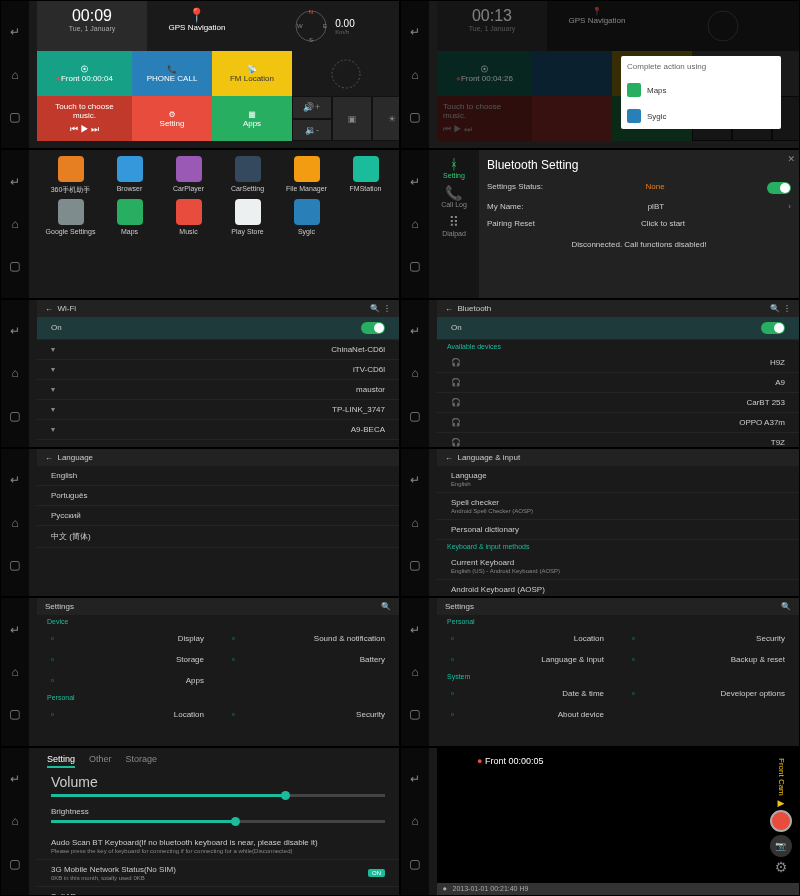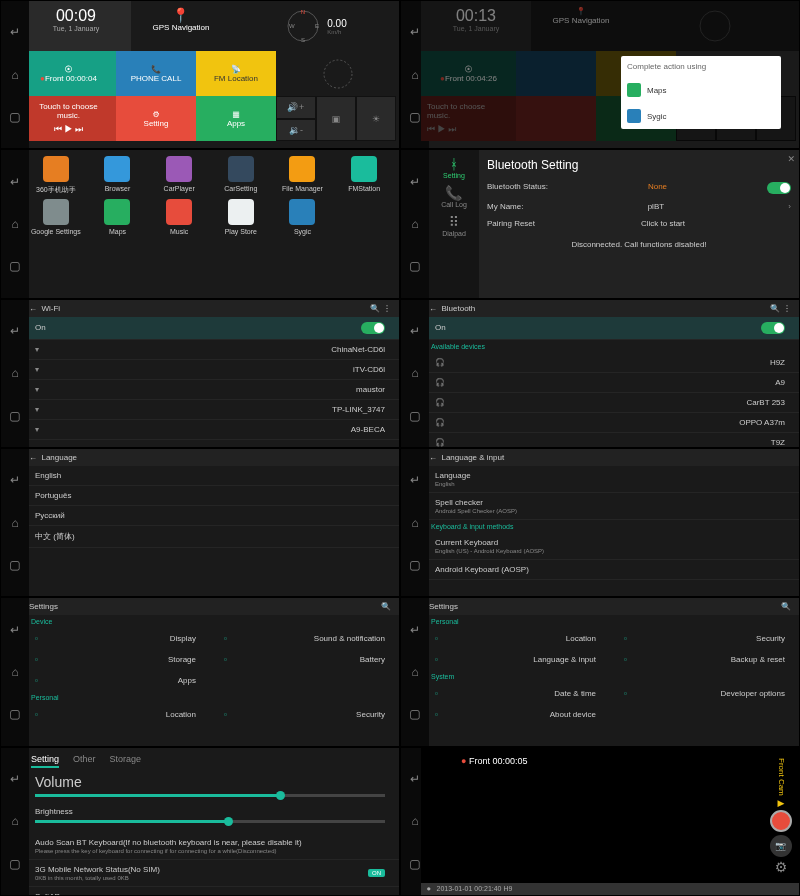--- a/index.html
+++ b/index.html
@@ -1,21 +1,21 @@
 <!DOCTYPE html>
 <html><head>
 <meta charset="utf-8">
 <style>
 *{margin:0;padding:0;box-sizing:border-box;font-family:Arial,sans-serif}
 body{background:#000;color:#ccc;font-size:9px;width:800px;height:896px;overflow:hidden}
 .grid{display:grid;grid-template-columns:1fr 1fr;grid-template-rows:repeat(6,1fr);width:800px;height:896px}
 .panel{position:relative;border:1px solid #000;overflow:hidden;background:#1a1a1a}
 .navrail{position:absolute;left:0;top:0;bottom:0;width:28px;background:#0a0a0a;display:flex;flex-direction:column;justify-content:space-around;align-items:center;padding:10px 0}
 .navrail div{color:#888;font-size:12px}
-.content{margin-left:20px;height:100%}
+.content{margin-left:36px;height:100%}
 
 .dash-top{display:grid;grid-template-columns:110px 100px 1fr;height:50px}
 .clock{background:#2a2a2a;padding:6px;text-align:center}
 .clock .time{font-size:16px;color:#fff}
 .clock .date{font-size:7px;color:#aaa}
 .gps{background:#1a1a1a;padding:6px;text-align:center;color:#fff;font-size:8px}
 .compass{background:#1a1a1a;display:flex;align-items:center;justify-content:center;color:#666}
 .dash-mid{display:grid;grid-template-columns:95px 80px 80px 1fr;height:45px}
 .tile{display:flex;flex-direction:column;align-items:center;justify-content:center;font-size:8px;color:#fff}
 .t-green{background:#16a085}.t-blue{background:#2980b9}.t-yellow{background:#f1c40f;color:#333}
@@ -263,21 +263,21 @@
         <div>▢</div>
       </div>
  <div class="bt-side">
   <div class="bti act"><div style="font-size:14px">ᚼ</div><span>Setting</span></div>
   <div class="bti"><div style="font-size:14px">📞</div><span>Call Log</span></div>
   <div class="bti"><div style="font-size:14px">⠿</div><span>Dialpad</span></div>
  </div>
  <div class="bt-main">
   <div class="bt-title">Bluetooth Setting</div>
   <div class="bt-row">
-          <span>Bluetooth Status:</span>
+          <span>Settings Status:</span>
           <span style="color:#e67e22">None</span>
           <div class="toggle"></div>
         </div>
   <div class="bt-row">
           <span>My Name:</span>
           <span>plBT</span>
           <span class="chev">›</span>
         </div>
   <div class="bt-row">
           <span>Pairing Reset</span>
@@ -408,20 +408,23 @@
   <div class="header">
           <span>← &nbsp;<span>Language &amp; input</span></span>
           <span></span>
         </div>
   <div id="li-list">
           <div class="row">
             <div><span>Language</span><span class="sub">English</span></div>
           </div>
           <div class="row">
             <div><span>Spell checker</span><span class="sub">Android Spell Checker (AOSP)</span></div>
+          </div>
+          <div class="row">
+            <div><span>Personal dictionary</span></div>
           </div>
         </div>
   <div class="section">Keyboard &amp; input methods</div>
   <div id="li-list2">
           <div class="row">
             <div><span>Current Keyboard</span><span class="sub">English (US) - Android Keyboard (AOSP)</span></div>
           </div>
           <div class="row">
             <div><span>Android Keyboard (AOSP)</span></div>
           </div>

